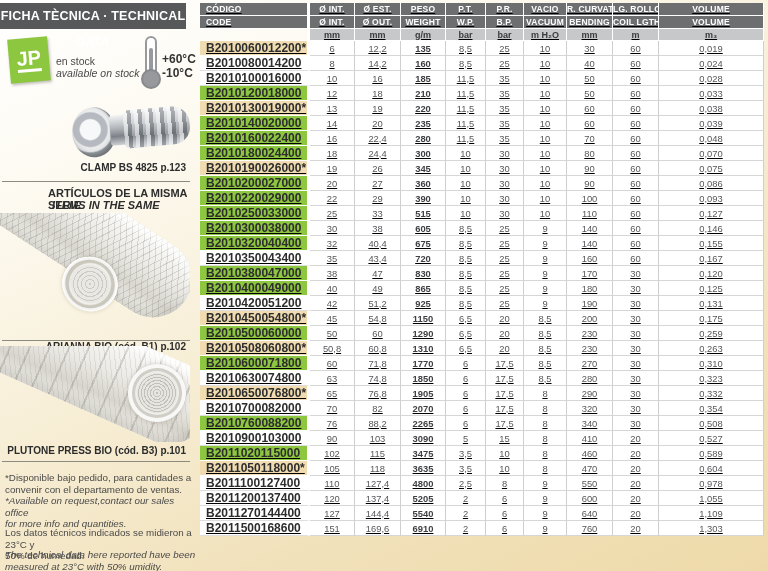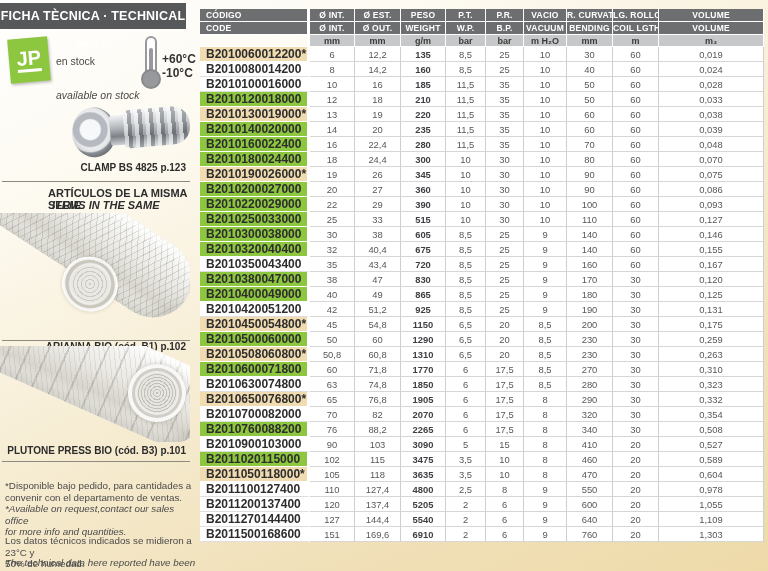--- a/index.html
+++ b/index.html
@@ -10,21 +10,21 @@
 
   
   #sidebar { position:absolute; left:0; top:0; width:196px; height:571px; }
   .fic-bar { position:absolute; left:0; top:3px; width:186px; height:26px; background:#57585a;
     color:#fff; font-weight:bold; font-size:12.5px; letter-spacing:.2px; line-height:26px; text-align:center; }
   .jp-logo { position:absolute; left:9px; top:38px; width:40px; height:44px; background:#8dc63f;
     transform:rotate(-5deg); display:flex; align-items:center; justify-content:center;
     box-shadow:1px 2px 3px rgba(0,0,0,.25); }
   .jp-txt { color:#fff; font-weight:800; font-size:20px; border-bottom:3px solid #fff; line-height:1; padding-bottom:1px; }
   .stock-es { position:absolute; left:56px; top:55px; font-size:10.5px; color:#4a4a4a; }
-  .stock-en { position:absolute; left:56px; top:67px; font-size:10.5px; color:#4a4a4a; font-style:italic;margin-top:22px; }
+  .stock-en { position:absolute; left:56px; top:67px; font-size:10.5px; color:#4a4a4a; font-style:italic; }
   .thermo { position:absolute; left:140px; top:36px; width:22px; height:54px; }
   .thermo-stem { position:absolute; left:5px; top:0; width:12px; height:38px; border:2px solid #97999c;
     border-radius:6px 6px 0 0; background:#fff; }
   .thermo-fill { position:absolute; left:9px; top:12px; width:4px; height:26px; background:#97999c; border-radius:2px; }
   .thermo-bulb { position:absolute; left:1px; top:33px; width:20px; height:20px; border-radius:50%;
     background:#97999c; border:2px solid #87898c; }
   .temp-max { position:absolute; left:162px; top:52px; font-size:12px; font-weight:bold; color:#333; }
   .temp-min { position:absolute; left:162px; top:66px; font-size:12px; font-weight:bold; color:#333; }
 
   .clamp-img { position:absolute; left:72px; top:100px; width:120px; height:60px; transform:rotate(-5deg); }
@@ -71,28 +71,28 @@
       repeating-linear-gradient(90deg, rgba(120,118,112,.25) 0 2px, transparent 2px 18px),
       repeating-linear-gradient(60deg, rgba(150,150,145,.2) 0 1px, transparent 1px 5px),
       linear-gradient(180deg,#fbfbfa 0%,#eceae5 45%,#d8d5cd 75%,#f3f2ee 100%);
     box-shadow:inset 0 -7px 10px rgba(120,115,100,.25), inset 0 7px 8px rgba(255,255,255,.85); }
   .plutone-end { position:absolute; left:128px; top:18px; width:58px; height:58px; border-radius:50%;
     background:#eeede9; transform:rotate(24deg);
     box-shadow:inset 0 0 0 4px rgba(255,255,255,.85), inset 0 0 0 7px rgba(180,176,165,.5), 0 0 4px rgba(120,110,90,.3); }
   .plutone-end::after { content:""; position:absolute; inset:9px; border-radius:50%;
     background:repeating-radial-gradient(circle, rgba(140,138,130,.4) 0 1px, transparent 1px 3px), #e6e5df; }
 
-  .fn { position:absolute; left:5px; font-size:9.8px; line-height:1.18; color:#4a4a4a; white-space:pre-line;margin-top:8px; }
+  .fn { position:absolute; left:5px; font-size:9.8px; line-height:1.18; color:#4a4a4a; white-space:pre-line; }
   .fn-es { top:472px; }
   .fn-en { top:495px; font-style:italic; }
   .note-es { top:527px; }
   .note-en { top:549px; font-style:italic; }
 
   
-  #tablewrap { position:absolute; left:200px; top:9px; width:566px; }
+  #tablewrap { position:absolute; left:200px; top:3px; width:566px;text-decoration:underline; }
   table { border-collapse:separate; border-spacing:0; table-layout:fixed; width:564px; }
   th, td { overflow:hidden; white-space:nowrap; padding:0; }
   th.hcell { background:#6d6e70; color:#fff; font-size:8.5px; font-weight:bold; height:13px;
     border-right:1px solid #fff; border-bottom:1px solid #fff; text-align:center; letter-spacing:.2px; }
   th.hcell.first { text-align:left; padding-left:6px; border-right:3px solid #fff; }
   tr.units td { background:#c7c8ca; color:#3b3b3b; font-size:9px; font-weight:bold; height:12px;
     text-align:center; border-right:1px solid #fff; border-bottom:1px solid #fff; }
   tr.units td.first { background:transparent; border-right:3px solid #fff; }
   tbody td { background:#fff; border-right:1px solid #cfcfcf; border-bottom:1px solid #d6d6d6;
     color:#56575a; font-size:9.4px; height:13.5px; text-align:center; }

